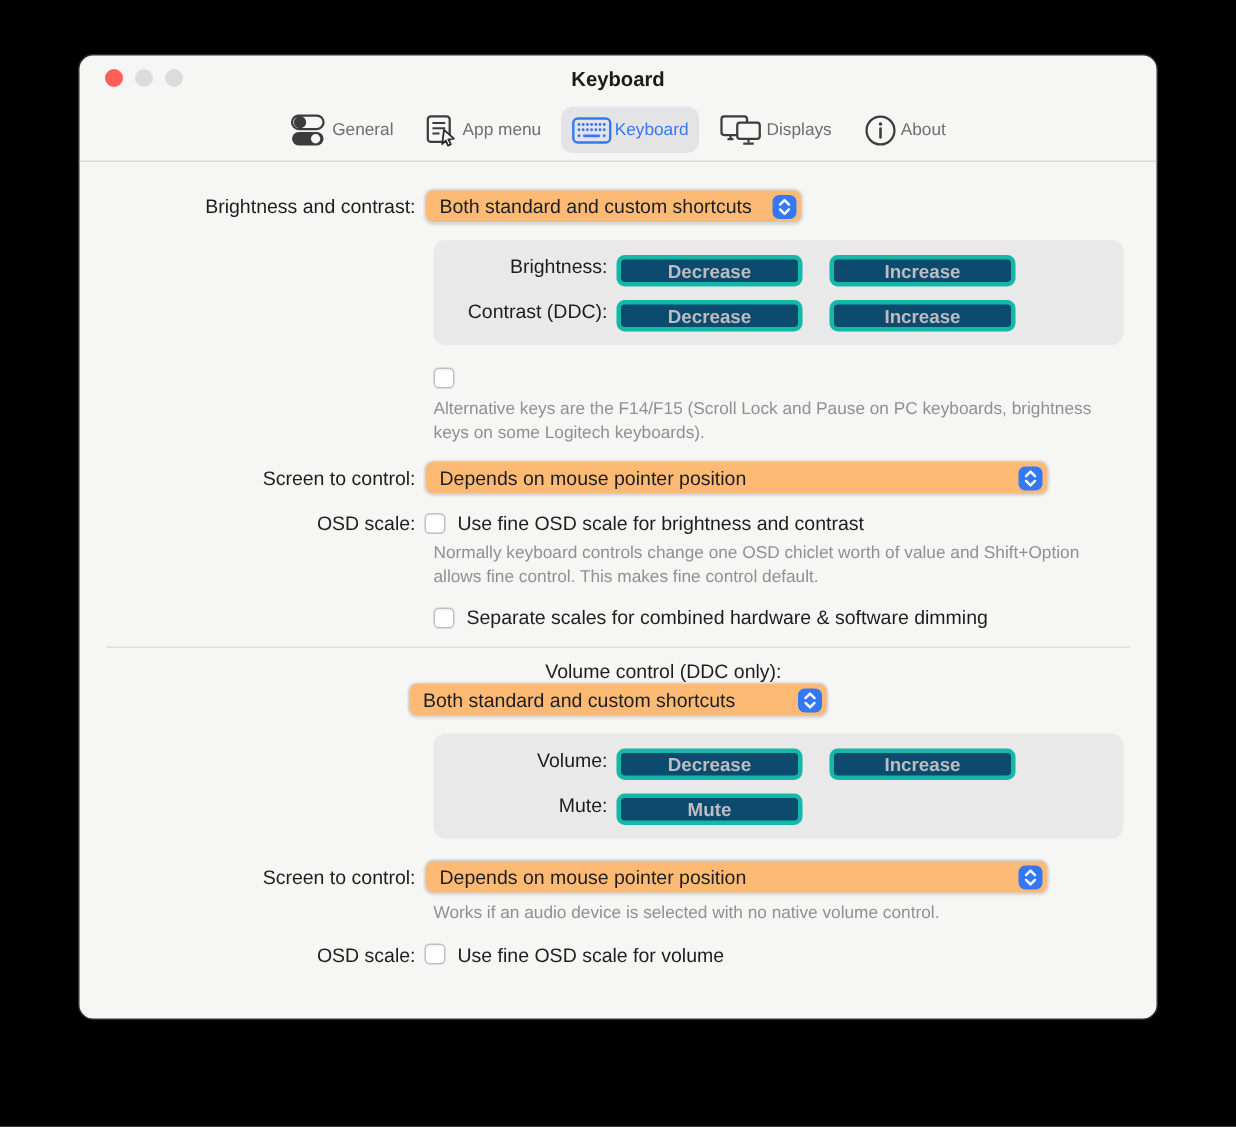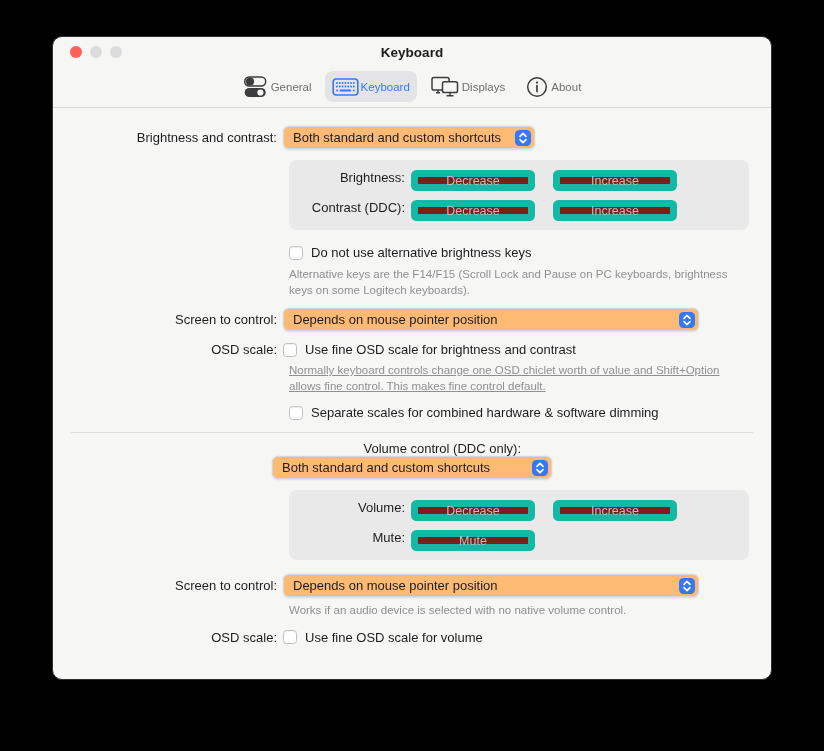--- a/index.html
+++ b/index.html
@@ -44,23 +44,23 @@
     margin:0 3px 0 6px; display:flex; align-items:center; justify-content:center; }
   .w-mode1 { width:252px; } .w-screen { width:416px; } .w-mode2 { width:280px; }
 
   
   .group-box { width:460px; background:#e9e9e9; border-radius:8px; padding:10px 0 9px 0;
     margin-top:11px; }
   .sc-row { display:flex; align-items:flex-start; height:21px; }
   .sc-row + .sc-row { margin-top:9px; }
   .sc-label { width:122px; min-width:122px; text-align:right; padding-right:6px;
     font-size:13px; color:#1d1d1f; }
-  .btn { width:124px; height:21px; background:#7f1d1d; border:7px solid #14b8a6;
+  .btn { width:124px; height:21px; background:#0c4a6e; border:3px solid #14b8a6;
     border-radius:5.5px; font-size:12.5px; color:#bcbcc2; display:flex;
-    align-items:center; justify-content:center; }
+    align-items:center; justify-content:center;font-weight:bold; }
   .btn + .btn { margin-left:18px; }
 
   
   .check-row { display:flex; align-items:center; }
   .checkbox { width:14px; height:14px; min-width:14px; background:#fff;
     border:1px solid #c0c0c4; border-radius:3.5px;
     box-shadow:inset 0 1px 1px rgba(0,0,0,.06); margin-right:8px; }
   .check-label { font-size:13px; color:#1d1d1f; }
 
   .help { font-size:11.5px; line-height:15.5px; color:#909094; max-width:458px; }
@@ -90,20 +90,32 @@
         <svg width="26" height="24" viewBox="0 0 26 24">
           <rect x="1.7" y="2" width="21" height="9" rx="4.5" fill="none" stroke="#3c3c3e" stroke-width="1.5"></rect>
           <circle cx="7" cy="6.5" r="4.1" fill="#3c3c3e"></circle>
           <rect x="1.7" y="13" width="21" height="9" rx="4.5" fill="#3c3c3e"></rect>
           <circle cx="17.4" cy="17.5" r="3.1" fill="#f6f6f5"></circle>
         </svg>
       </span>
       <span class="tlabel">General</span>
     </div>
 
+    <div class="tool-item">
+      <span class="ticon">
+        <svg width="24" height="24" viewBox="0 0 24 24">
+          <rect x="3.2" y="2.6" width="14.6" height="17" rx="2" fill="none" stroke="#3c3c3e" stroke-width="1.5"></rect>
+          <line x1="6.3" y1="7" x2="14.8" y2="7" stroke="#3c3c3e" stroke-width="1.4"></line>
+          <line x1="6.3" y1="10.5" x2="14.8" y2="10.5" stroke="#3c3c3e" stroke-width="1.4"></line>
+          <line x1="6.3" y1="14" x2="11" y2="14" stroke="#3c3c3e" stroke-width="1.4"></line>
+          <path d="M14 11.6 L20.6 17.4 L16.9 17.9 L18.6 21.2 L16.7 22.1 L15.2 18.7 L12.8 21 Z" fill="#f6f6f5" stroke="#2a2a2c" stroke-width="1.2" stroke-linejoin="round"></path>
+        </svg>
+      </span>
+      <span class="tlabel">App menu</span>
+    </div>
 
     <div class="tool-item selected">
       <span class="ticon">
         <svg width="27" height="22" viewBox="0 0 27 22">
           <rect x="1.2" y="3" width="24.6" height="16" rx="3" fill="none" stroke="#3478F6" stroke-width="1.6"></rect>
           <g fill="#3478F6">
             <circle cx="5" cy="7" r="0.95"></circle>
               <circle cx="7.8" cy="7" r="0.95"></circle>
               <circle cx="10.6" cy="7" r="0.95"></circle>
             <circle cx="13.4" cy="7" r="0.95"></circle>
@@ -175,21 +187,20 @@
       </div>
       <div class="sc-row">
         <span class="sc-label">Contrast (DDC):</span>
         <div class="btn">Decrease</div>
         <div class="btn">Increase</div>
       </div>
     </div>
 
     <div class="check-row indent" style="margin-top:15px;">
       <span class="checkbox"></span>
-      <span class="check-label">Do not use alternative brightness keys</span>
     </div>
     <div class="help indent" style="margin-top:7px;">Alternative keys are the F14/F15 (Scroll Lock and Pause on PC keyboards, brightness keys on some Logitech keyboards).</div>
 
     <div class="row" style="margin-top:10px;">
       <span class="label-col">Screen to control:</span>
       <div class="popup w-screen">
         <span class="ptext">Depends on mouse pointer position</span>
         <span class="pcap">
           <svg width="10" height="12" viewBox="0 0 10 12">
             <path d="M2 4.4 L5 1.4 L8 4.4" fill="none" stroke="#fff" stroke-width="1.6" stroke-linecap="round" stroke-linejoin="round"></path>
@@ -199,21 +210,21 @@
       </div>
     </div>
 
     <div class="row" style="margin-top:11px;">
       <span class="label-col">OSD scale:</span>
       <div class="check-row">
         <span class="checkbox"></span>
         <span class="check-label">Use fine OSD scale for brightness and contrast</span>
       </div>
     </div>
-    <div class="help indent" style="margin-top:6px;text-decoration:underline;">Normally keyboard controls change one OSD chiclet worth of value and Shift+Option allows fine control. This makes fine control default.</div>
+    <div class="help indent" style="margin-top:6px;">Normally keyboard controls change one OSD chiclet worth of value and Shift+Option allows fine control. This makes fine control default.</div>
 
     <div class="check-row indent" style="margin-top:11px;align-items:center;">
       <span class="checkbox"></span>
       <span class="check-label">Separate scales for combined hardware &amp; software dimming</span>
     </div>
 
     <div class="divider"></div>
 
     <div class="row" style="margin-top:8px;flex-direction:column;">
       <span class="label-col">Volume control (DDC only):</span>

